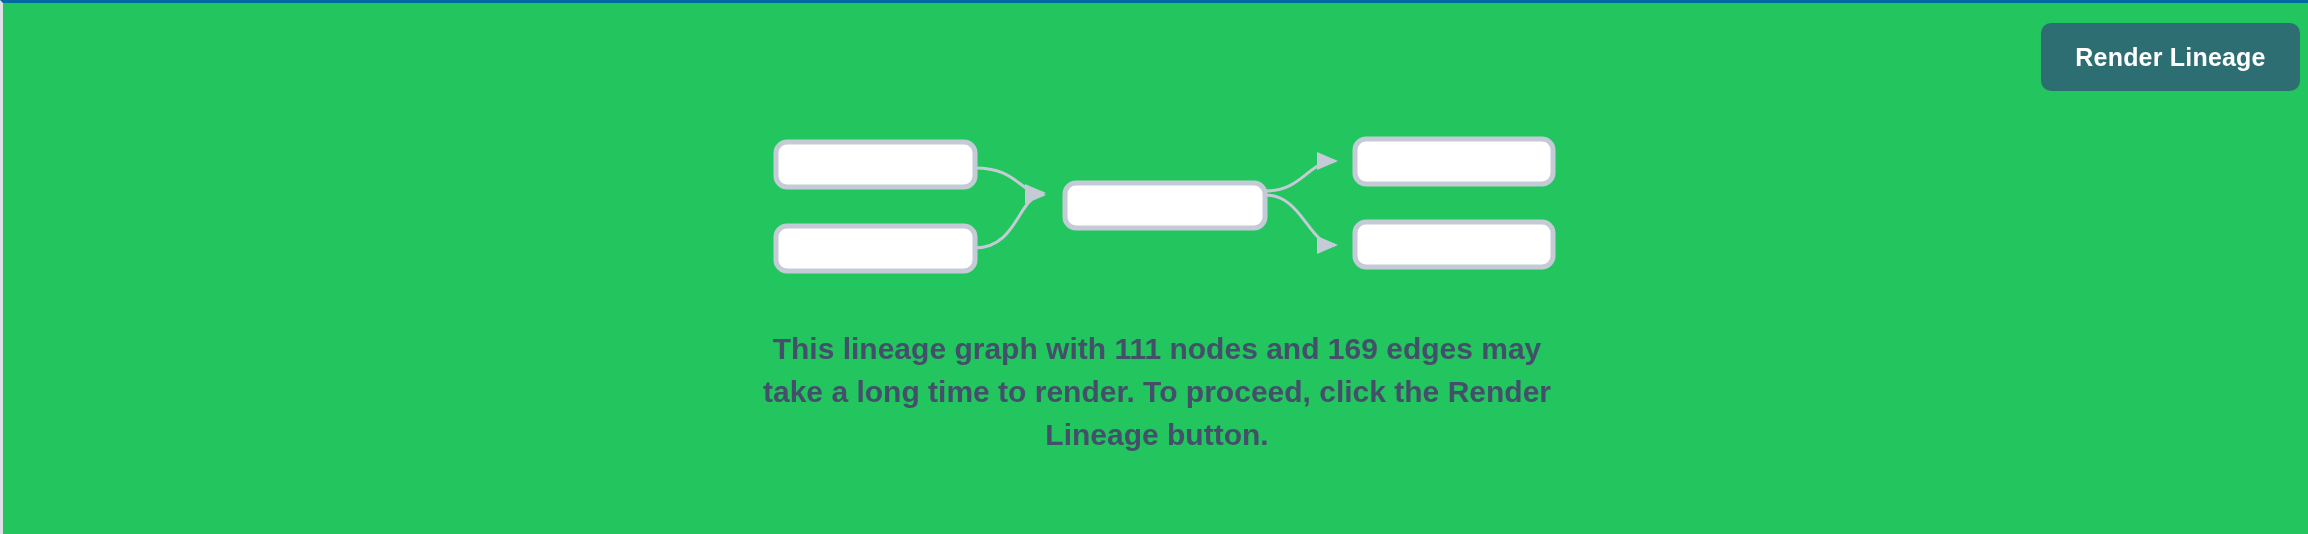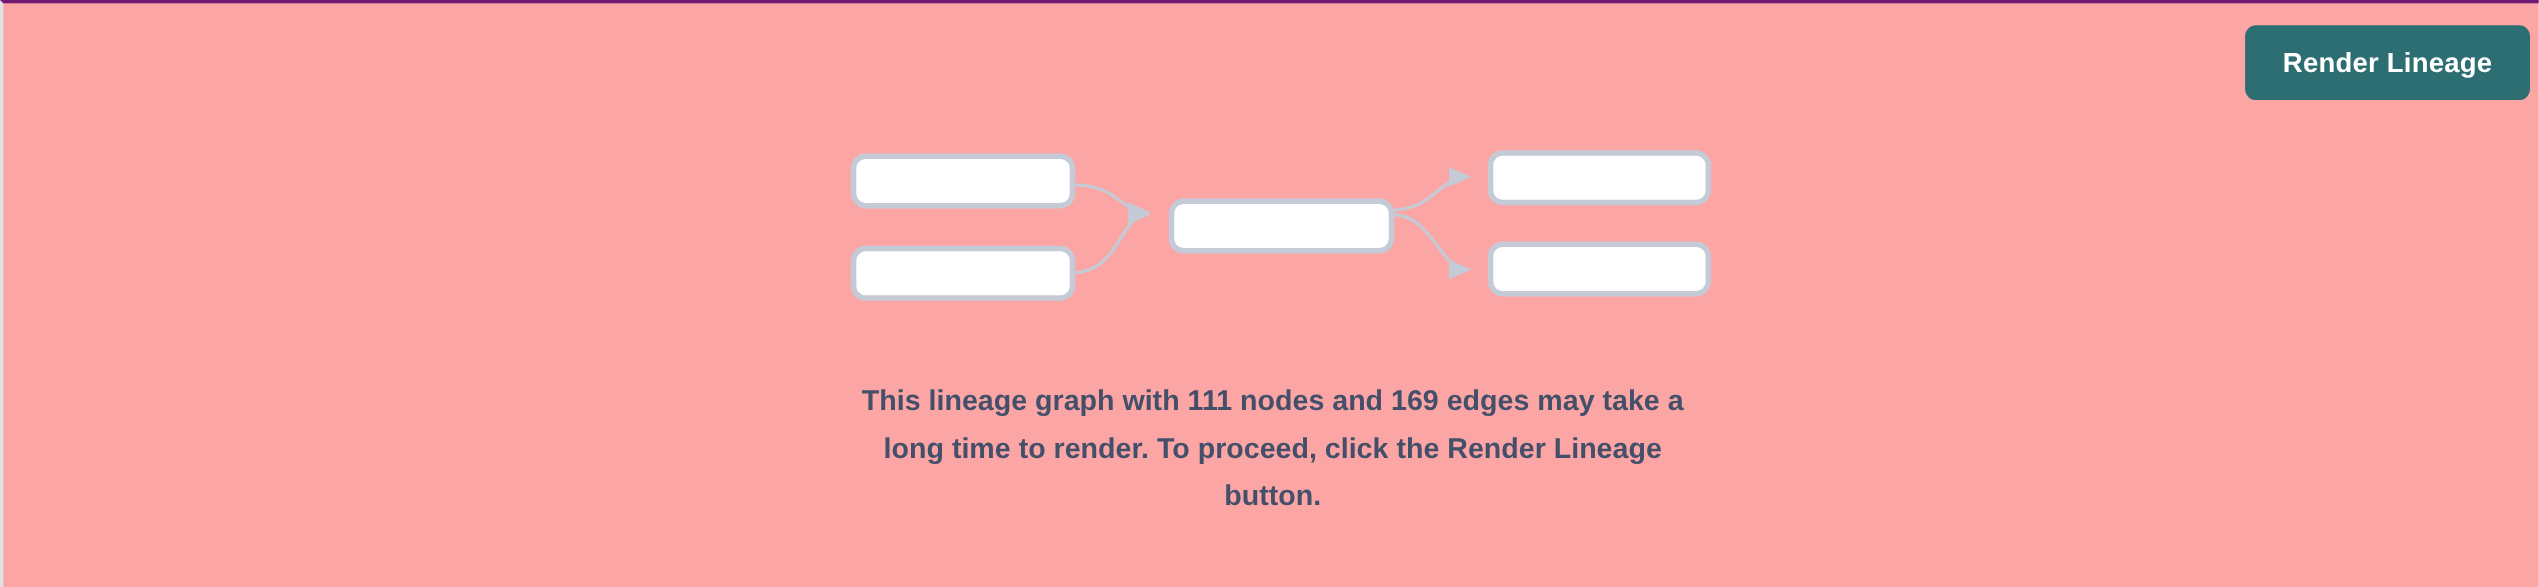--- a/index.html
+++ b/index.html
@@ -9,22 +9,22 @@
     height: 534px;
     background: #ffffff;
     font-family: "Liberation Sans", sans-serif;
     overflow: hidden;
   }
 
   .lineage-panel {
     position: relative;
     width: 2308px;
     height: 534px;
-    background: #fca5a5;
-    border-top: 3px solid #701a75;
+    background: #22c55e;
+    border-top: 3px solid #0369a1;
     border-left: 3px solid #dfe1e6;
   }
 
   
   .render-button {
     position: absolute;
     left: 2038px;
     top: 20px;
     width: 259px;
     height: 68px;
@@ -68,25 +68,25 @@
     stroke-width: 3;
   }
   .ph-arrow {
     fill: #c5cbd6;
   }
 
   
   .graph-message {
     position: absolute;
     left: 754px;
-    top: 340px;
+    top: 324px;
     width: 800px;
     text-align: center;
     font-family: "Liberation Sans", sans-serif;
-    font-size: 26px;
+    font-size: 30px;
     font-weight: bold;
     line-height: 43px;
     color: #44506a;
   }
 </style>
 </head>
 <body>
 
 <div class="lineage-panel">
 

